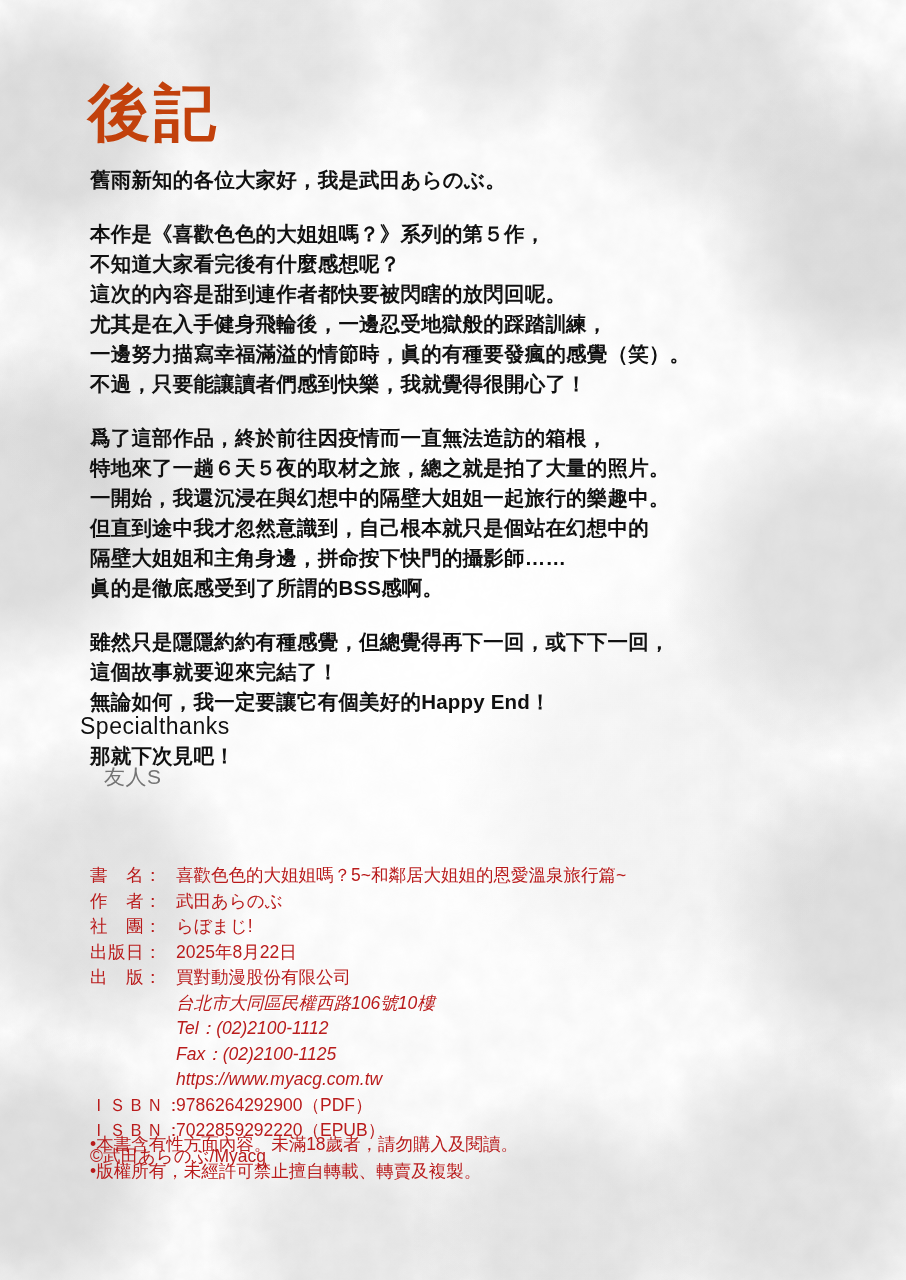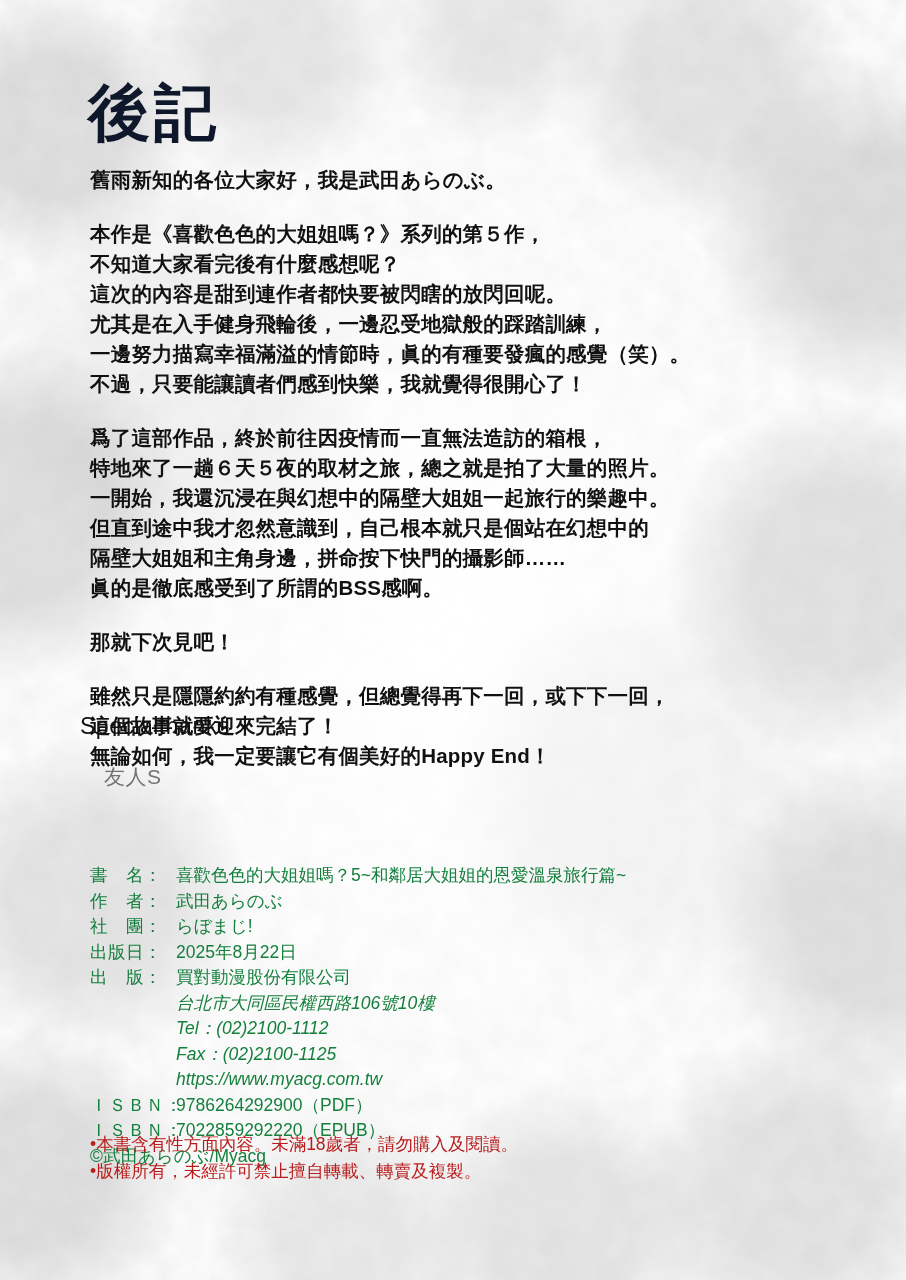--- a/index.html
+++ b/index.html
@@ -52,21 +52,21 @@
   }
 
   .afterword-title {
     position: absolute;
     left: 88px;
     top: 82px;
     font-size: 62px;
     font-weight: bold;
     letter-spacing: 4px;
     line-height: 1;
-    color: #0f172a;
+    color: #c2410c;
     text-align: center;
   }
 
   .body-text {
     position: absolute;
     left: 90px;
     top: 165px;
     width: 740px;
     font-size: 20.5px;
     line-height: 30px;
@@ -98,21 +98,21 @@
   }
 
   
   .colophon {
     position: absolute;
     left: 90px;
     top: 863px;
     width: 720px;
     font-size: 17.5px;
     line-height: 25.5px;
-    color: #15803d;
+    color: #b91c1c;
   }
   .colo-row {
     display: flex;
     align-items: flex-start;
   }
   .colo-label {
     width: 86px;
     flex: 0 0 86px;
     letter-spacing: 0.5px;
     white-space: pre;
@@ -178,24 +178,24 @@
 這次的內容是甜到連作者都快要被閃瞎的放閃回呢。
 尤其是在入手健身飛輪後，一邊忍受地獄般的踩踏訓練，
 一邊努力描寫幸福滿溢的情節時，眞的有種要發瘋的感覺（笑）。
 不過，只要能讓讀者們感到快樂，我就覺得很開心了！</p>
     <p class="para">爲了這部作品，終於前往因疫情而一直無法造訪的箱根，
 特地來了一趟６天５夜的取材之旅，總之就是拍了大量的照片。
 一開始，我還沉浸在與幻想中的隔壁大姐姐一起旅行的樂趣中。
 但直到途中我才忽然意識到，自己根本就只是個站在幻想中的
 隔壁大姐姐和主角身邊，拼命按下快門的攝影師……
 眞的是徹底感受到了所謂的BSS感啊。</p>
-    <p class="para">那就下次見吧！</p>
     <p class="para">雖然只是隱隱約約有種感覺，但總覺得再下一回，或下下一回，
 這個故事就要迎來完結了！
 無論如何，我一定要讓它有個美好的Happy End！</p>
+    <p class="para">那就下次見吧！</p>
   </div>
 
   <div class="special-thanks">Specialthanks</div>
   <div class="thanks-name">友人S</div>
 
   <div class="colophon">
     <div class="colo-row">
       <span class="colo-label">書　名：</span>
       <span class="colo-val">喜歡色色的大姐姐嗎？5~和鄰居大姐姐的恩愛溫泉旅行篇~</span>
     </div>

